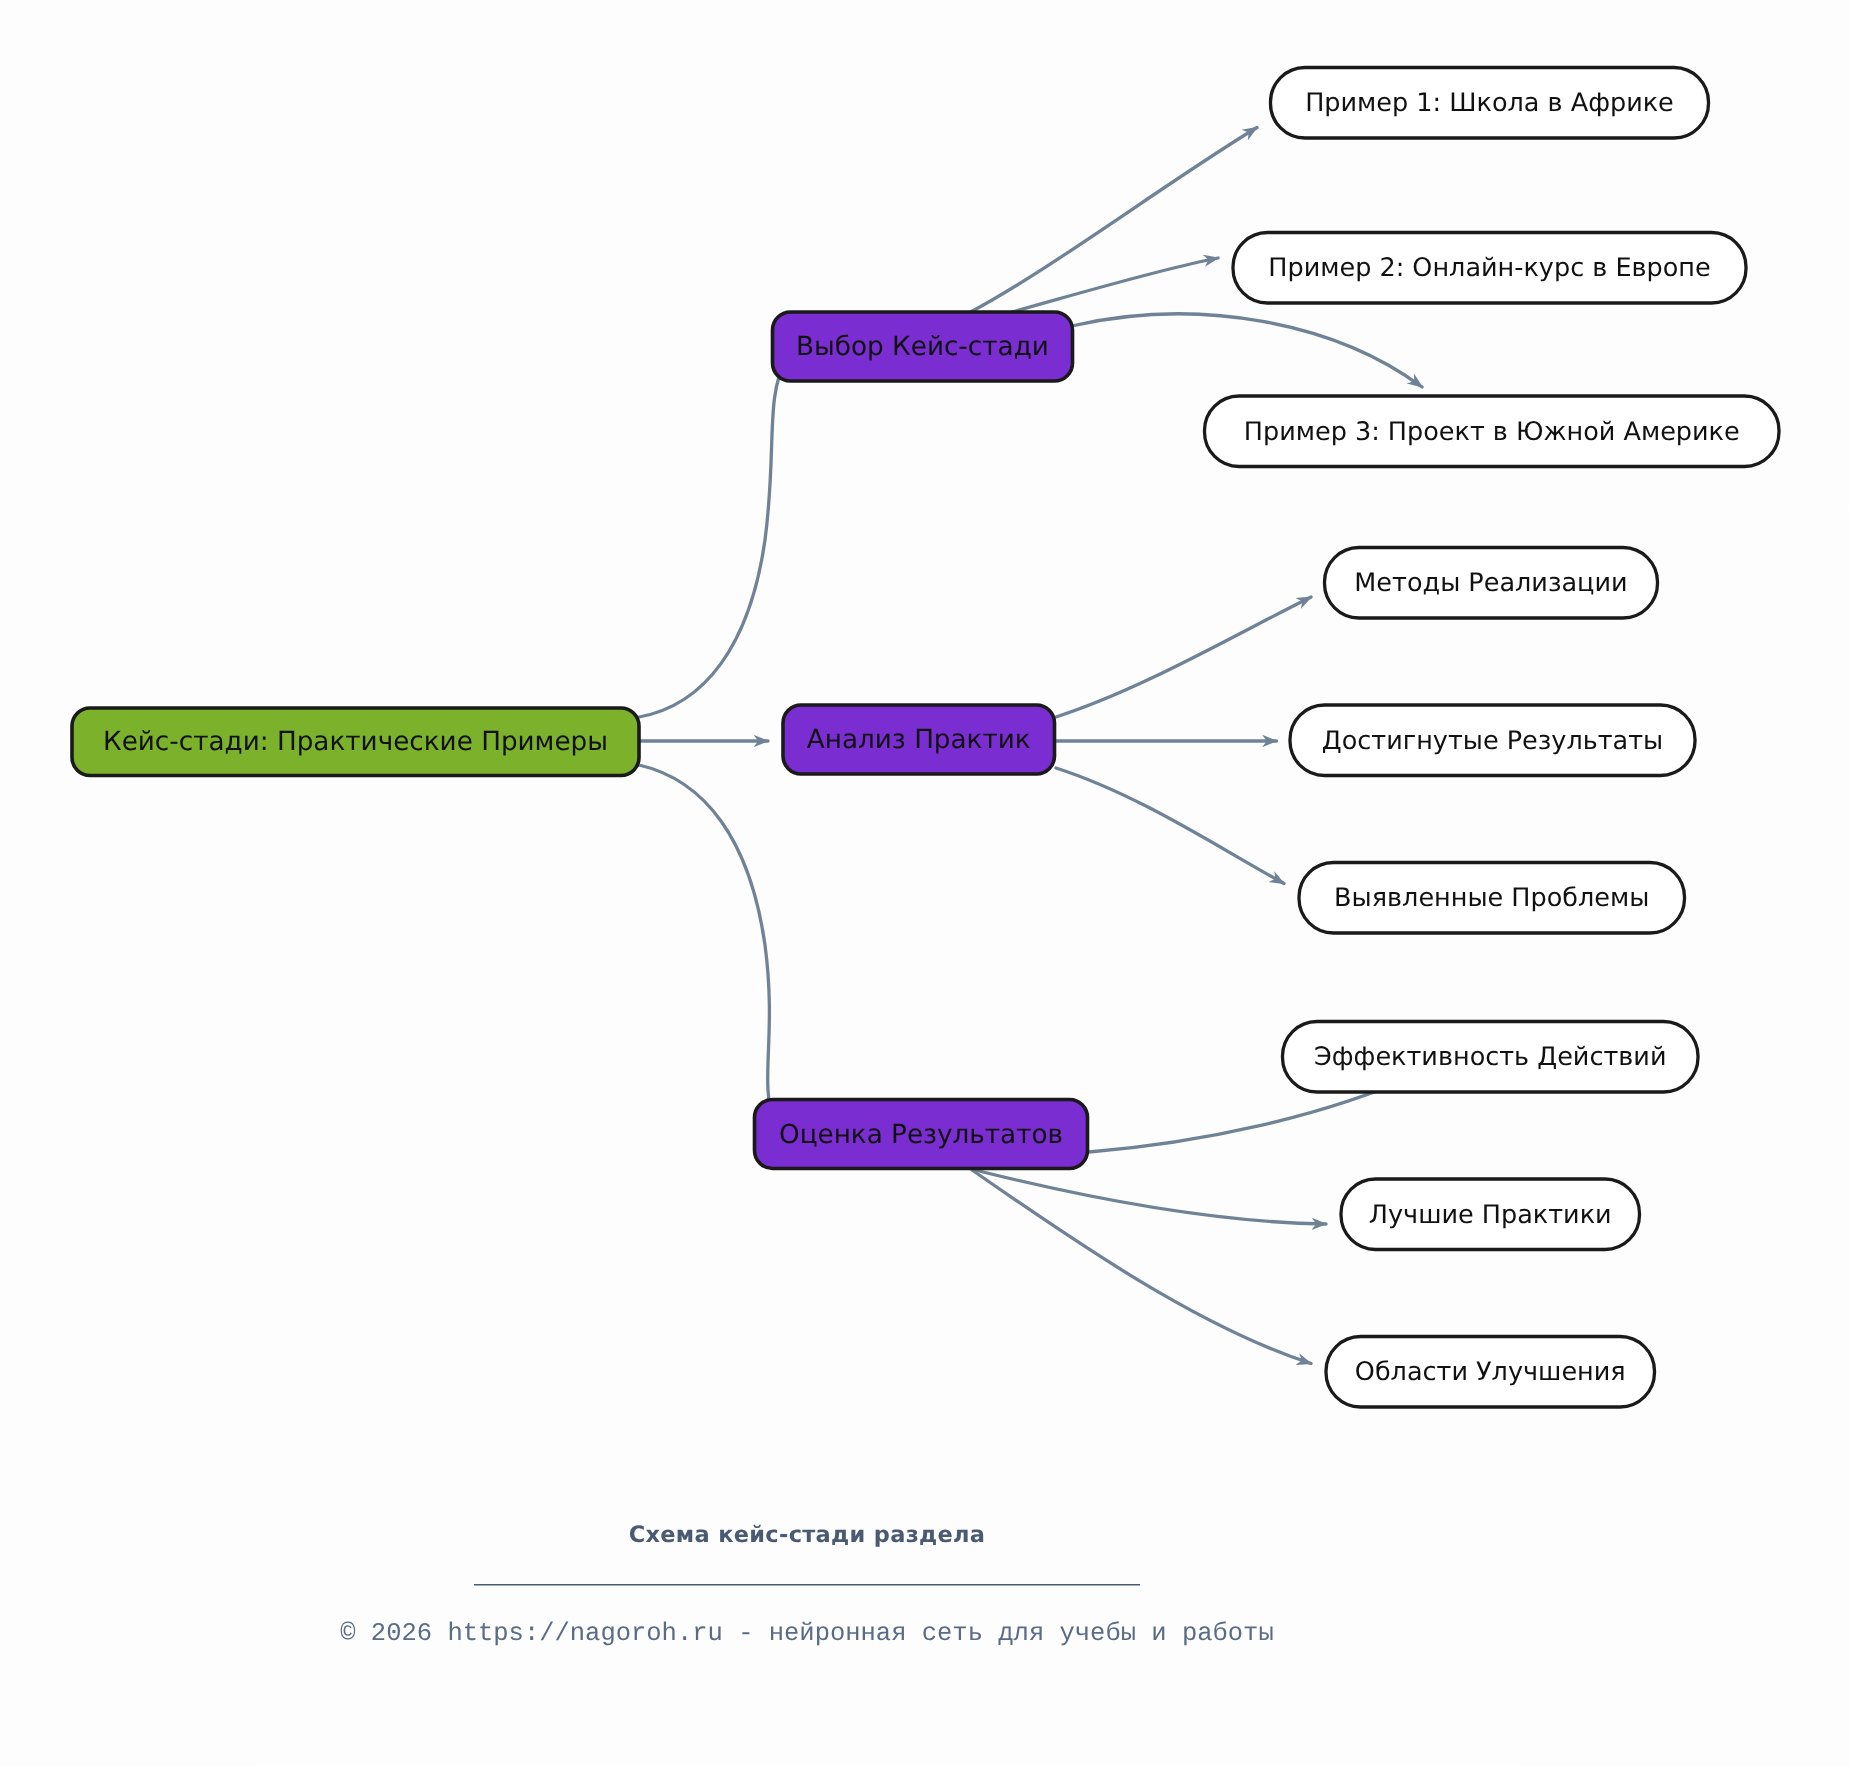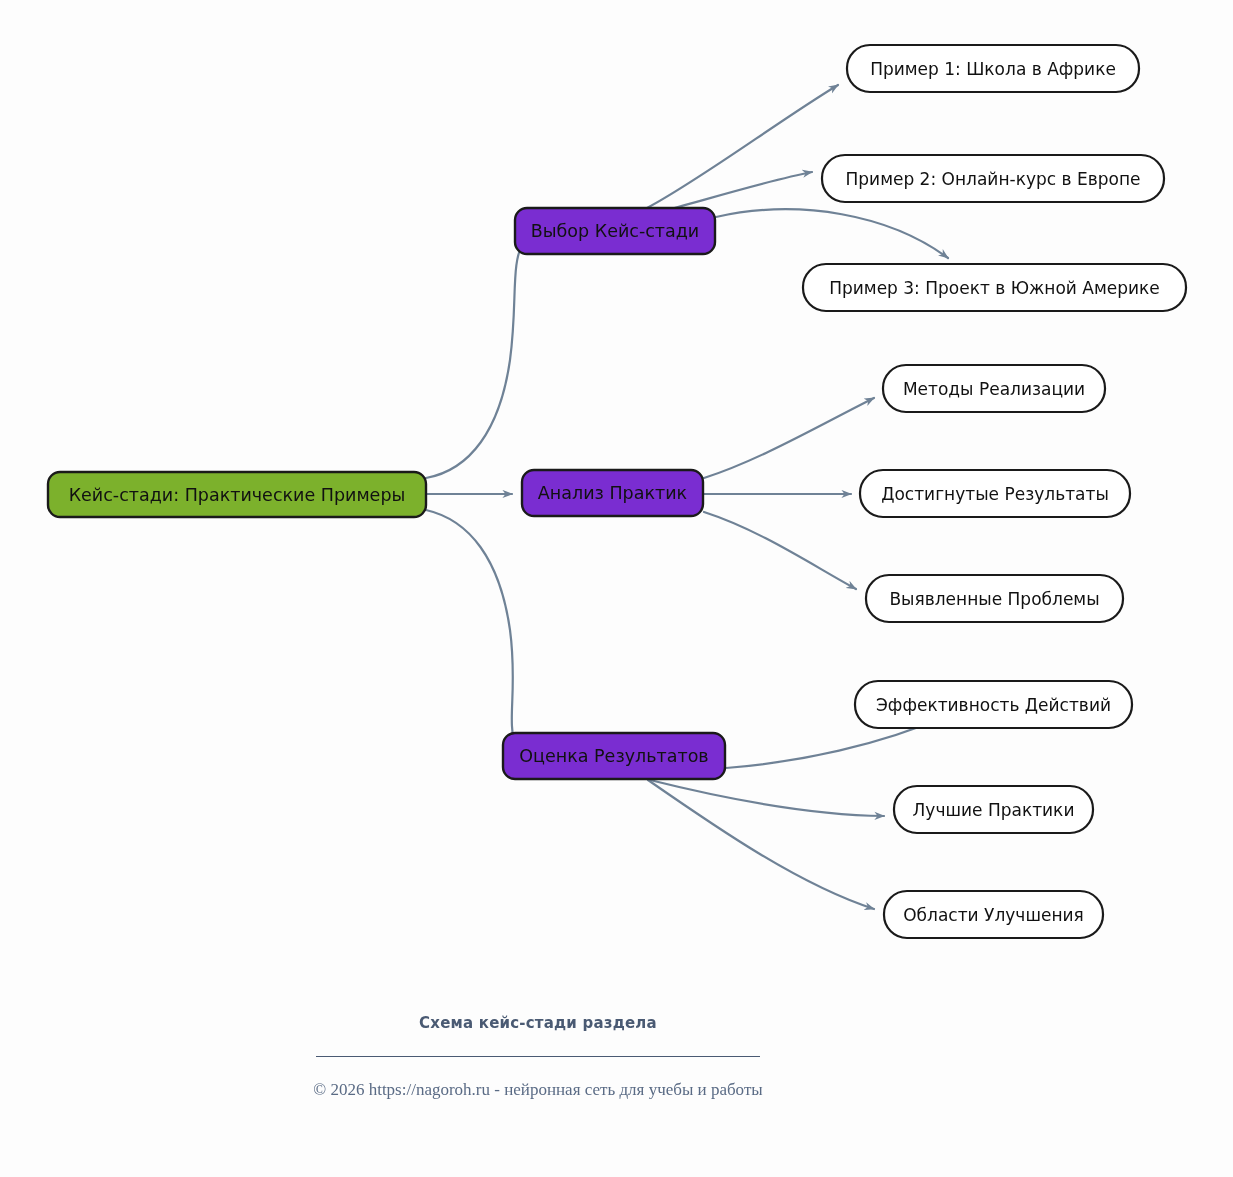--- a/index.html
+++ b/index.html
@@ -79,21 +79,21 @@
     padding: 0;
     line-height: 22px;
   }
   .footer-divider {
     width: 444px;
     height: 0;
     margin: 22px auto 0 auto;
     border-top: 1.6px solid #4a5a73;
   }
   .footer-credit {
-    font-family: Liberation Serif, serif;
+    font-family: Liberation Mono, monospace;
     font-size: 17px;
     color: #5a6b85;
     margin: 21px 0 0 0;
     padding: 0;
     line-height: 24px;
   }
 </style>
 </head>
 <body>
 

